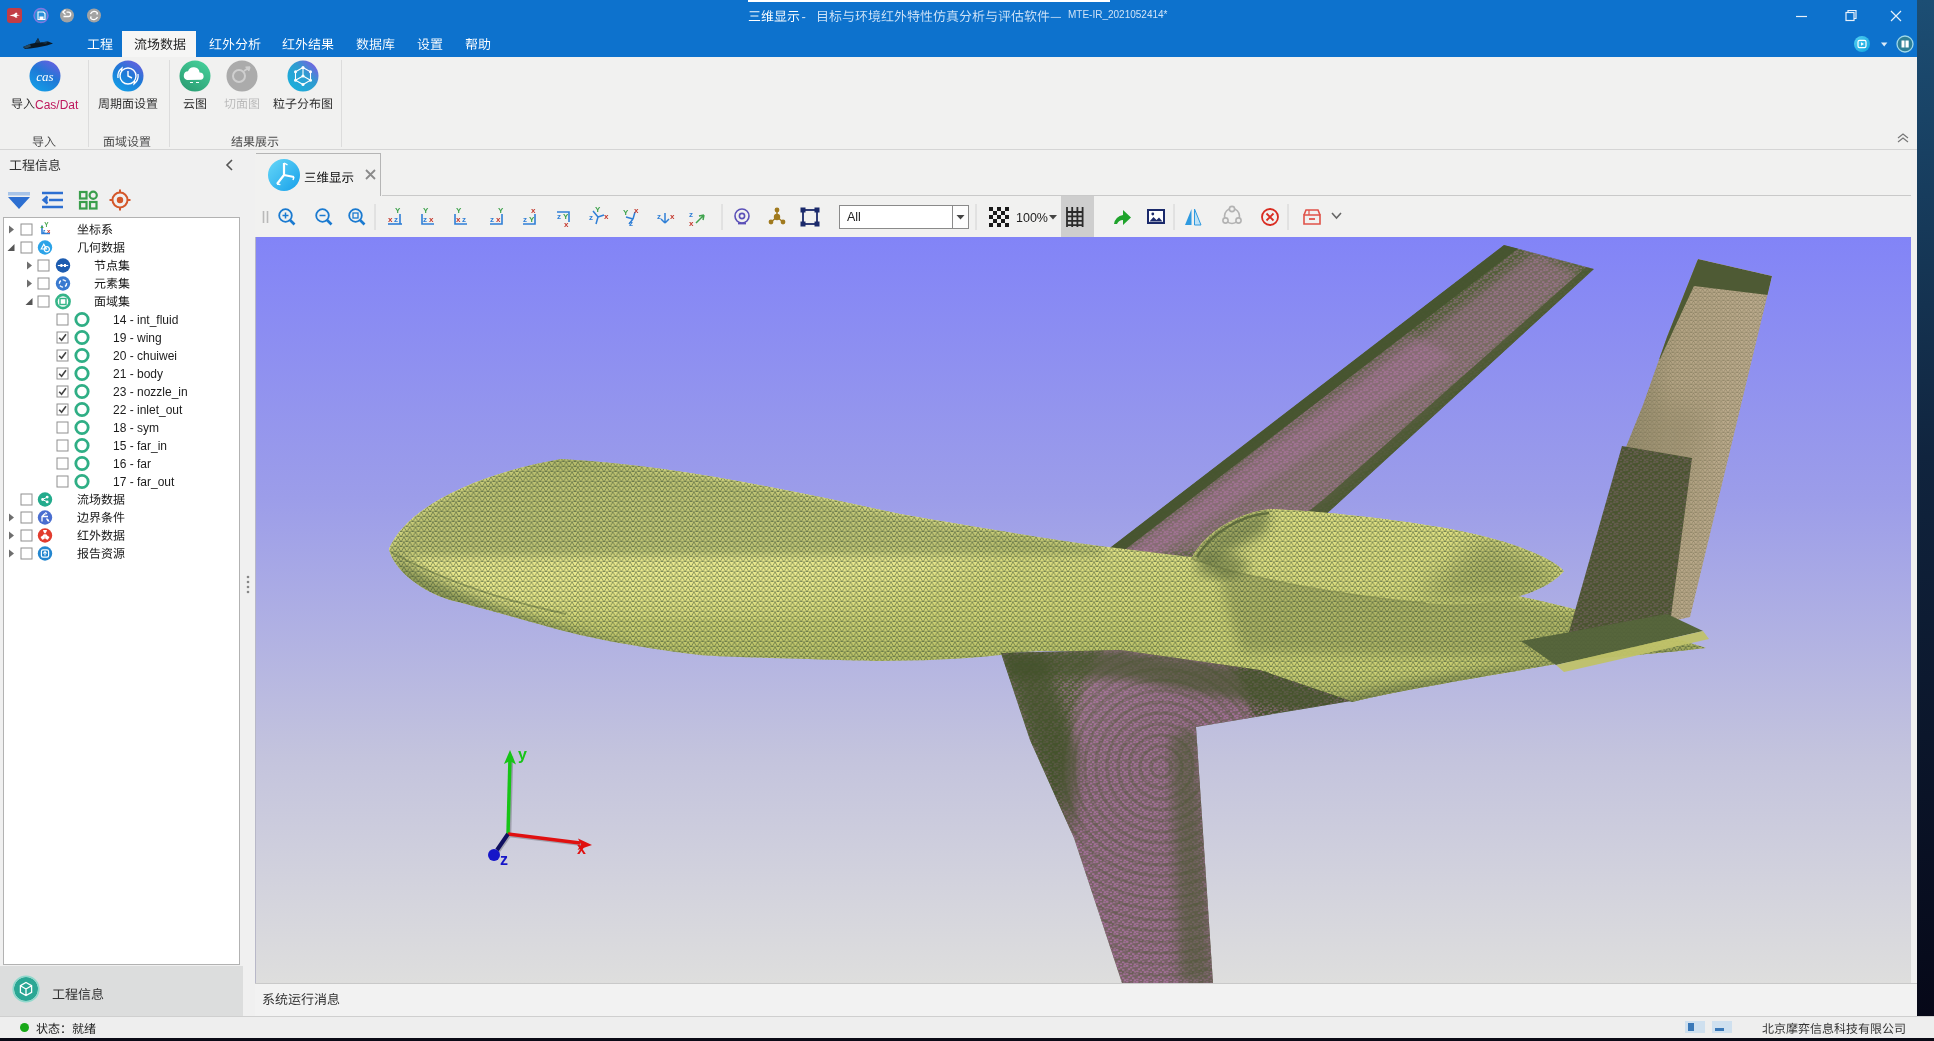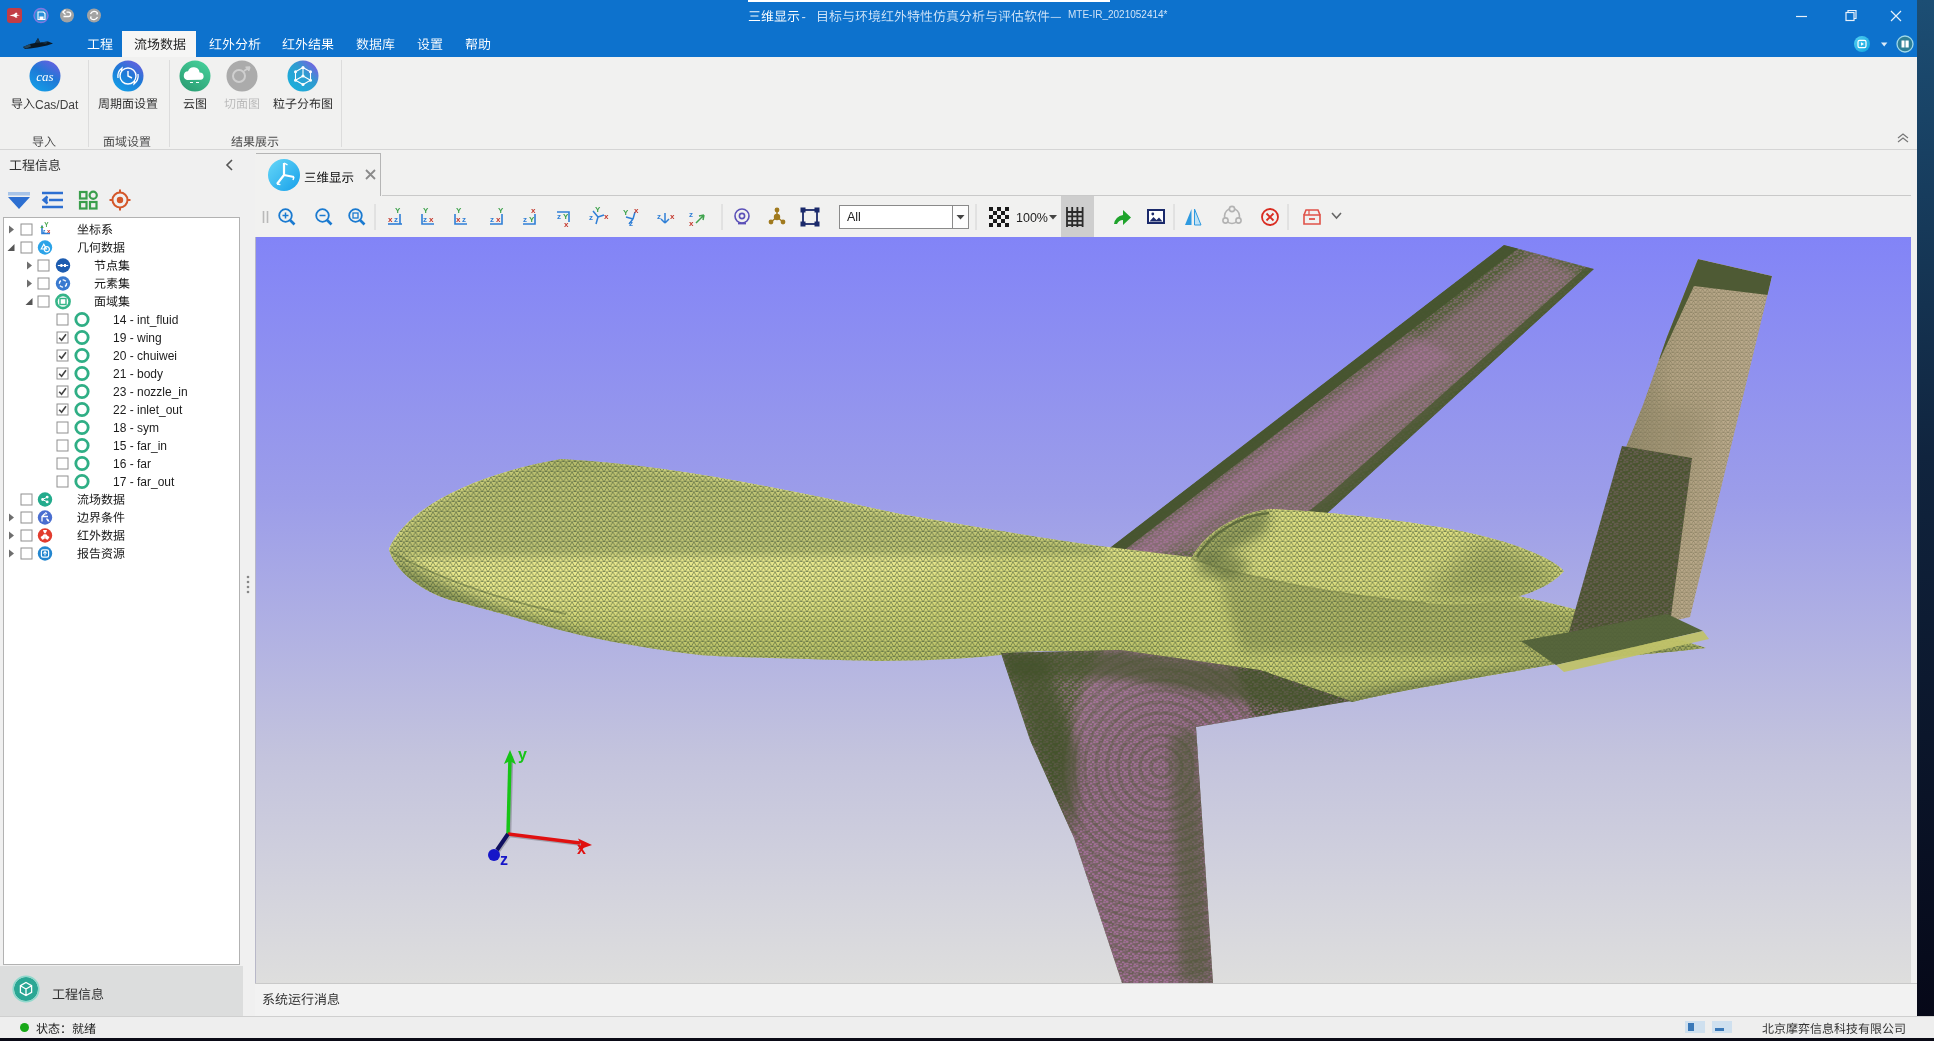--- a/index.html
+++ b/index.html
@@ -94,21 +94,21 @@
 <g fill="#fff">
 <circle cx="303" cy="10.5" r="1.5"></circle>
       <circle cx="310.5" cy="14.8" r="1.5"></circle>
       <circle cx="310.5" cy="23.2" r="1.5"></circle>
 <circle cx="303" cy="27.5" r="1.5"></circle>
       <circle cx="295.5" cy="23.2" r="1.5"></circle>
       <circle cx="295.5" cy="14.8" r="1.5"></circle>
 <circle cx="303" cy="19" r="1.6"></circle>
 </g>
 </svg>
-<span class="lat" style="left:35px;top:98px;font-size:12px;color:#404040">Cas/Dat</span>
+<span class="lat" style="left:35px;top:98px;font-size:12px;color:#be185d">Cas/Dat</span>
 <svg class="ab" style="left:1894px;top:130px" width="20" height="14" viewBox="0 0 20 14">
 <path d="M4 8 l5 -4 5 4 M4 12 l5 -4 5 4" fill="none" stroke="#777" stroke-width="1.2"></path>
   </svg>
 <div class="ab" style="left:0;top:150px;width:255px;height:866px;background:#f0f0f0"></div>
 <svg class="ab" style="left:222px;top:158px" width="16" height="14" viewBox="0 0 16 14">
 <path d="M10 2 L5 7 L10 12" fill="none" stroke="#555" stroke-width="1.6"></path>
   </svg>
 <svg class="ab" style="left:0;top:186px" width="240" height="28" viewBox="0 0 240 28">
 <rect x="8" y="6" width="22" height="3.5" fill="#a8c4e8"></rect>
 <path d="M8 11 L30 11 L19 23 Z" fill="#2d6fd1"></path>

